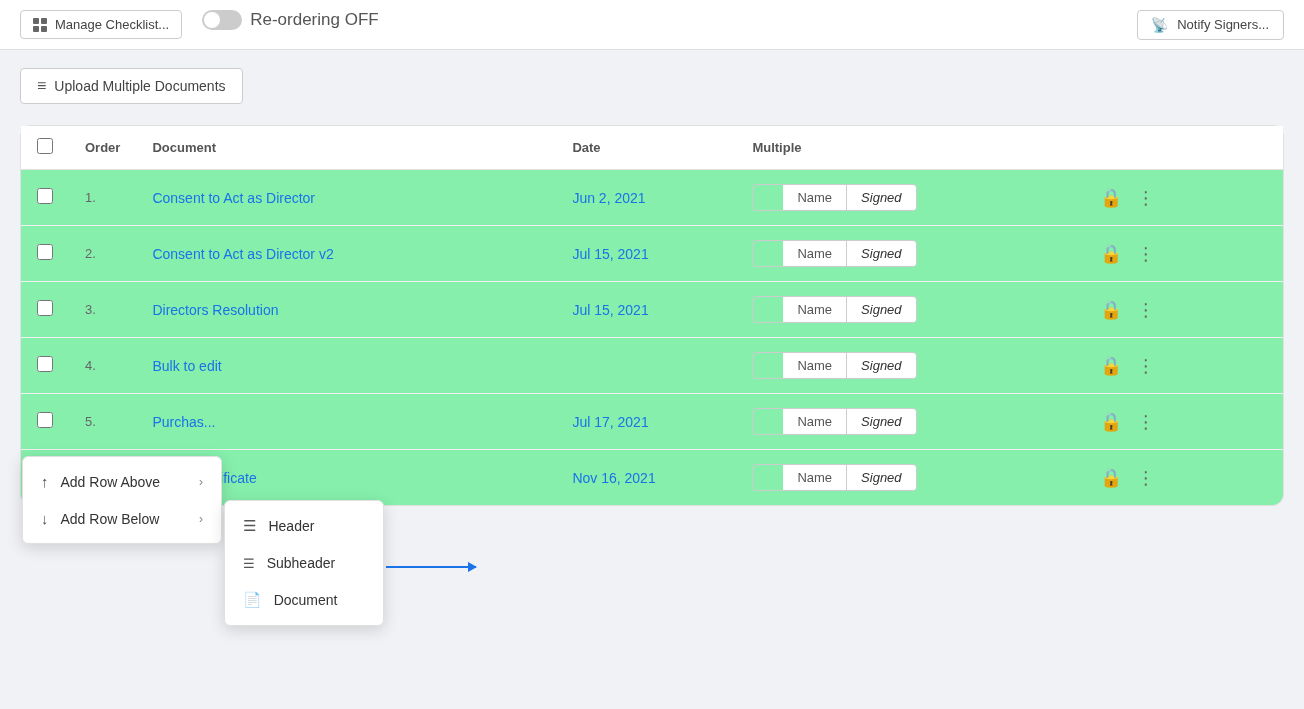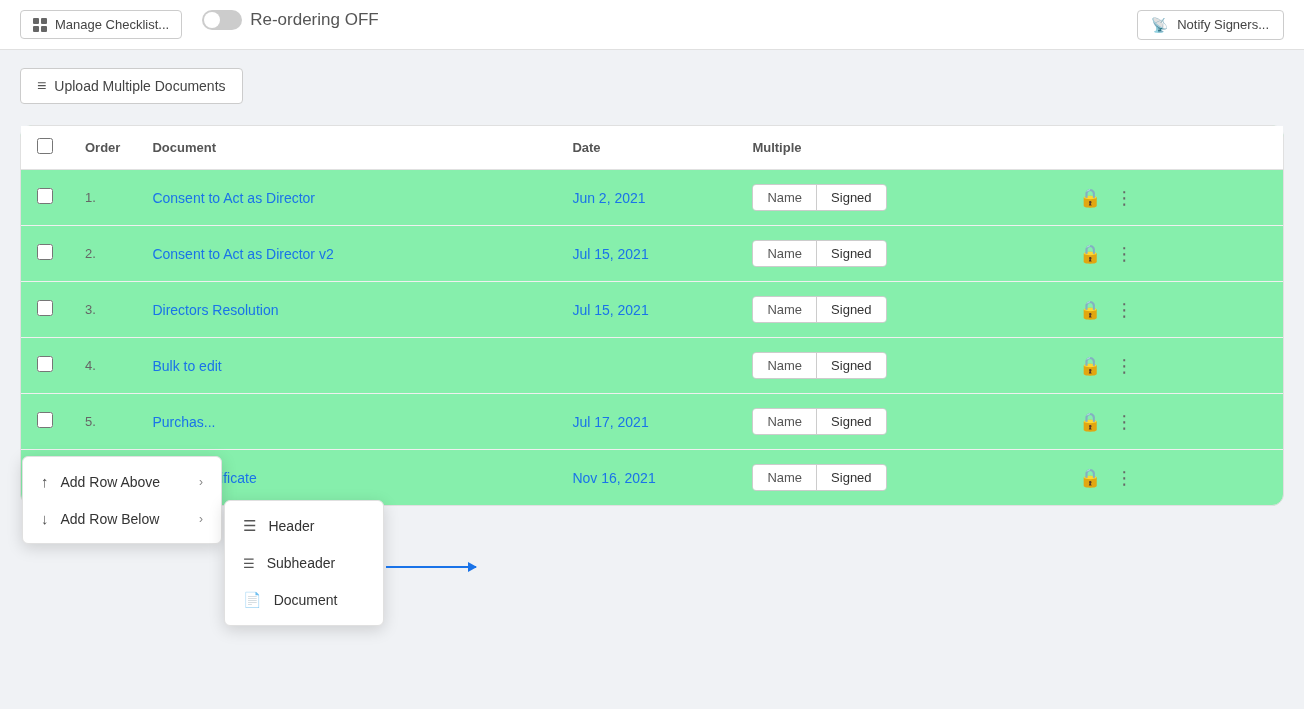--- a/index.html
+++ b/index.html
@@ -84,28 +84,28 @@
     .checkbox-cell { width: 44px; }
     .order-cell { width: 60px; color: #666; font-size: 13px; }
     .doc-cell { }
     .doc-link { color: #1a73e8; text-decoration: none; font-size: 14px; }
     .click-edit { color: #1a73e8; font-size: 14px; cursor: pointer; }
     .date-cell { color: #1a73e8; font-size: 14px; }
     .signers-cell { }
     .signer-badge {
       display: inline-flex; align-items: center;
       border: 1px solid #ccc; border-radius: 4px;
-      overflow: hidden; font-size: 13px;
+      overflow: hidden; font-size: 13px; padding-left: 30px;
     }
     .signer-name {
       padding: 5px 14px; background: #fff; color: #555;
       border-right: 1px solid #ccc;
     }
     .signer-signed {
-      padding: 5px 14px; background: #fff; color: #333; font-weight: 500;
+      padding: 5px 14px; background: #fff; color: #333; font-weight: 500; font-style: italic;
     }
     .actions-cell { display: flex; align-items: center; gap: 8px; width: 80px; }
     .lock-icon { color: #2e7d32; font-size: 18px; cursor: pointer; }
     .dots-btn {
       background: none; border: none; cursor: pointer;
       font-size: 18px; color: #666; padding: 2px 6px; line-height: 1;
     }
 
     
     .context-menu-overlay {

